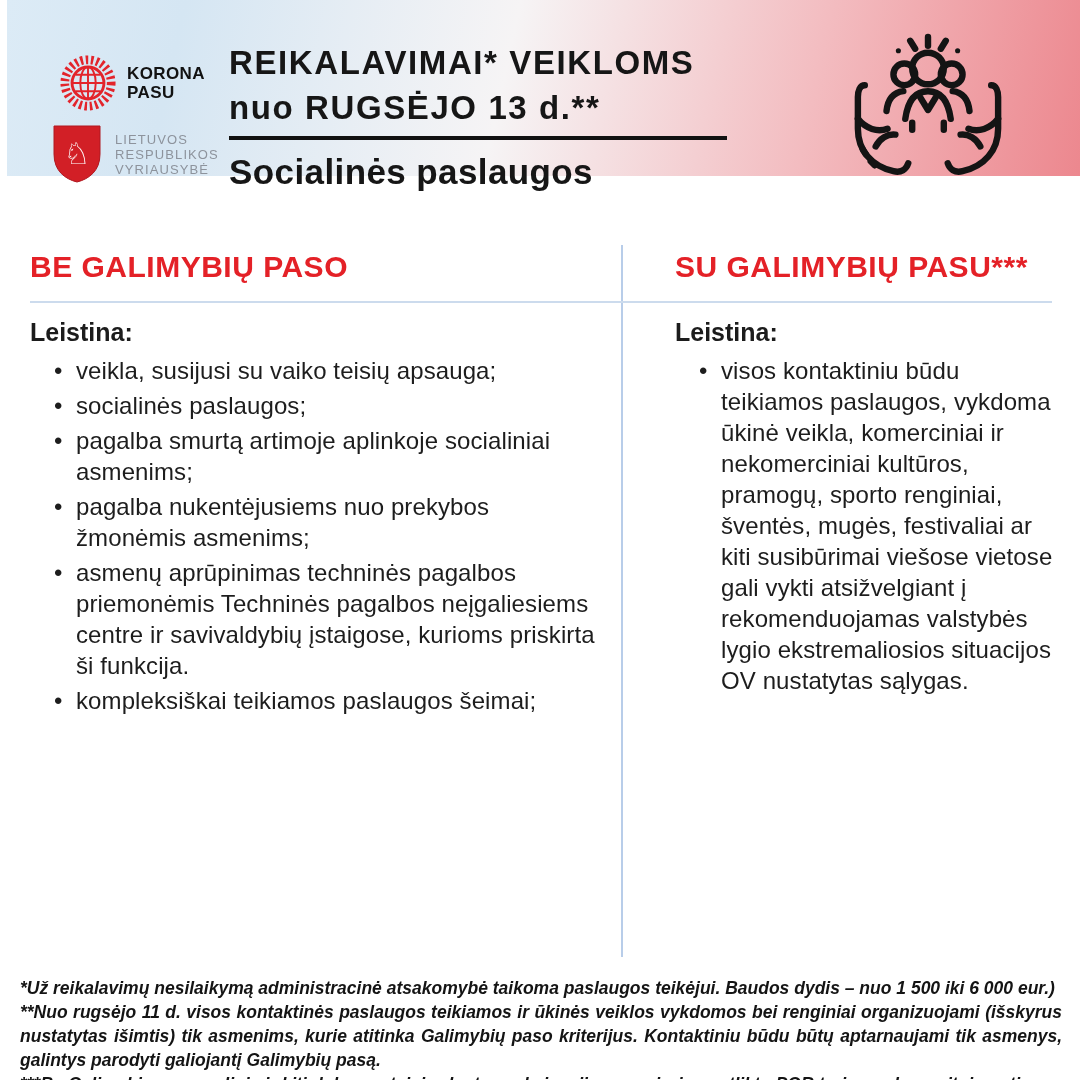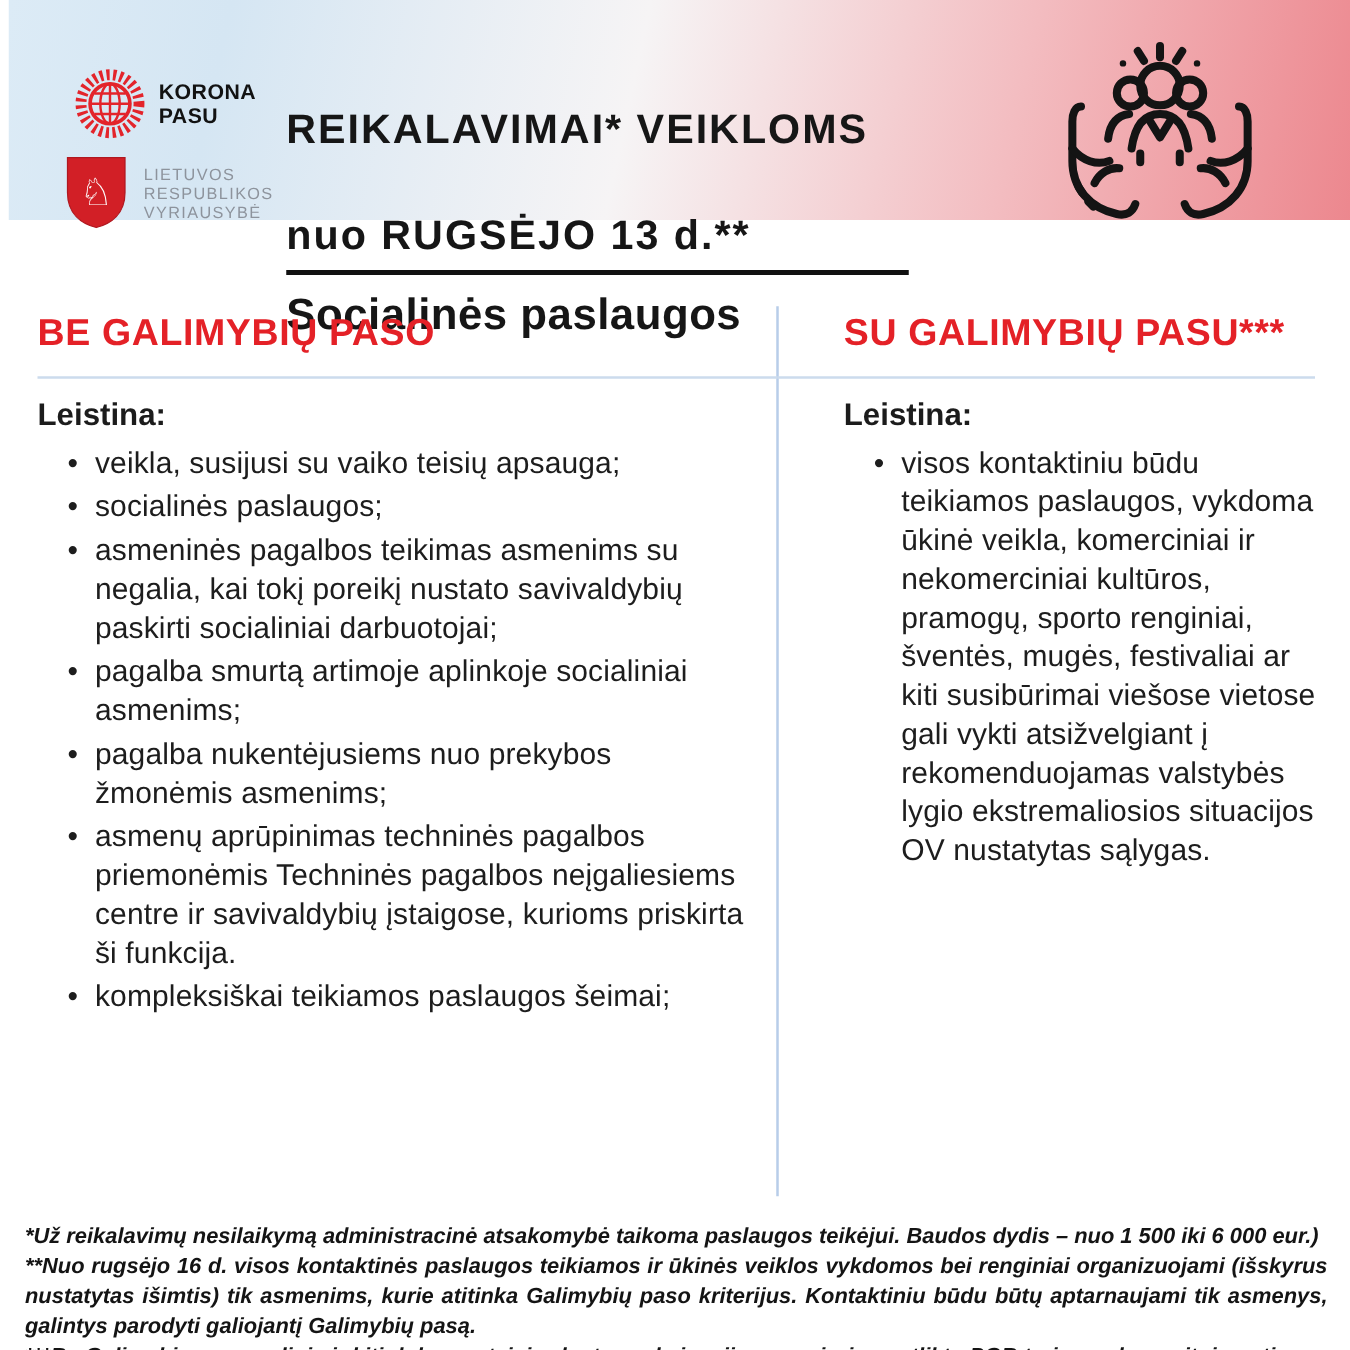--- a/index.html
+++ b/index.html
@@ -12,21 +12,21 @@
   .header {
     position:absolute; left:7px; top:0; width:1080px; height:176px;
     background:linear-gradient(102deg,#dcebf6 0%,#d5e6f3 16%,#f6f4f5 46%,#f3bcc0 74%,#ec868d 100%);
   }
   .korona { position:absolute; left:52px; top:54px; display:flex; align-items:center; gap:10px; }
   .korona-text { font-weight:bold; font-size:17px; line-height:19px; letter-spacing:.4px; color:#121212; }
   .govt { position:absolute; left:44px; top:124px; display:flex; align-items:center; gap:12px; }
   .govt-text { font-size:13px; line-height:15px; letter-spacing:1.1px; color:#8d939c; }
 
   .title-block { position:absolute; left:222px; top:40px; }
-  .title-line { font-size:33px; font-weight:bold; letter-spacing:1.6px; line-height:45px; color:#161616; white-space:nowrap;margin-top:40px; }
+  .title-line { font-size:33px; font-weight:bold; letter-spacing:1.6px; line-height:45px; color:#161616; white-space:nowrap; }
   .title-underline { width:498px; height:4px; background:#111; margin-top:6px; }
   .subtitle { font-size:35px; font-weight:bold; letter-spacing:.4px; margin-top:12px; color:#161616; white-space:nowrap; }
 
   .hands { position:absolute; left:842px; top:30px; width:158px; height:152px; }
 
   
   .v-divider { position:absolute; left:621px; top:245px; width:2px; height:712px; background:#b8cde9; }
   .col-left  { position:absolute; left:30px;  top:250px; width:592px; }
   .col-right { position:absolute; left:622px; top:250px; width:430px; }
   .col-right .col-inner { padding-left:18px;margin-left:35px; }
@@ -118,21 +118,20 @@
 
   <div class="v-divider"></div>
 
   <div class="col-left">
     <div class="col-heading">BE GALIMYBIŲ PASO</div>
     <div class="h-divider"></div>
     <div class="list-label">Leistina:</div>
     <ul class="allowed">
       <li>veikla, susijusi su vaiko teisių apsauga;</li>
       <li>socialinės paslaugos;</li>
-      <li>asmeninės pagalbos teikimas asmenims su negalia, kai tokį poreikį nustato savivaldybių paskirti socialiniai darbuotojai;</li>
       <li>pagalba smurtą artimoje aplinkoje socialiniai asmenims;</li>
       <li>pagalba nukentėjusiems nuo prekybos žmonėmis asmenims;</li>
       <li>asmenų aprūpinimas techninės pagalbos priemonėmis Techninės pagalbos neįgaliesiems centre ir savivaldybių įstaigose, kurioms priskirta ši funkcija.</li>
       <li>kompleksiškai teikiamos paslaugos šeimai;</li>
     </ul>
   </div>
 
   <div class="col-right">
     <div class="col-inner">
       <div class="col-heading">SU GALIMYBIŲ PASU***</div>
@@ -141,17 +140,17 @@
     <div class="col-inner">
       <div class="list-label">Leistina:</div>
       <ul class="allowed">
         <li>visos kontaktiniu būdu teikiamos paslaugos, vykdoma ūkinė veikla, komerciniai ir nekomerciniai kultūros, pramogų, sporto renginiai, šventės, mugės, festivaliai ar kiti susibūrimai viešose vietose gali vykti atsižvelgiant į rekomenduojamas valstybės lygio ekstremaliosios situacijos OV nustatytas sąlygas.</li>
       </ul>
     </div>
   </div>
 
   <div class="footnotes">
     <p>*Už reikalavimų nesilaikymą administracinė atsakomybė taikoma paslaugos teikėjui. Baudos dydis – nuo 1 500 iki 6 000 eur.)</p>
-    <p>**Nuo rugsėjo 16 d. visos kontaktinės paslaugos teikiamos ir ūkinės veiklos vykdomos bei renginiai organizuojami (išskyrus nustatytas išimtis) tik asmenims, kurie atitinka Galimybių paso kriterijus. Kontaktiniu būdu būtų aptarnaujami tik asmenys, galintys parodyti galiojantį Galimybių pasą.</p>
+    <p>**Nuo rugsėjo 11 d. visos kontaktinės paslaugos teikiamos ir ūkinės veiklos vykdomos bei renginiai organizuojami (išskyrus nustatytas išimtis) tik asmenims, kurie atitinka Galimybių paso kriterijus. Kontaktiniu būdu būtų aptarnaujami tik asmenys, galintys parodyti galiojantį Galimybių pasą.</p>
     <p>***Be Galimybių paso galioja ir kiti dokumentai, įrodantys vakcinacijos, persirgimo, atlikto PGR tyrimo arba greitojo antigeno testo neigiamo rezultato, antikūnų tyrimo teigiamo rezultato faktą įrodantys dokumentai.</p>
   </div>
 
 </div>
 
 </body></html>

